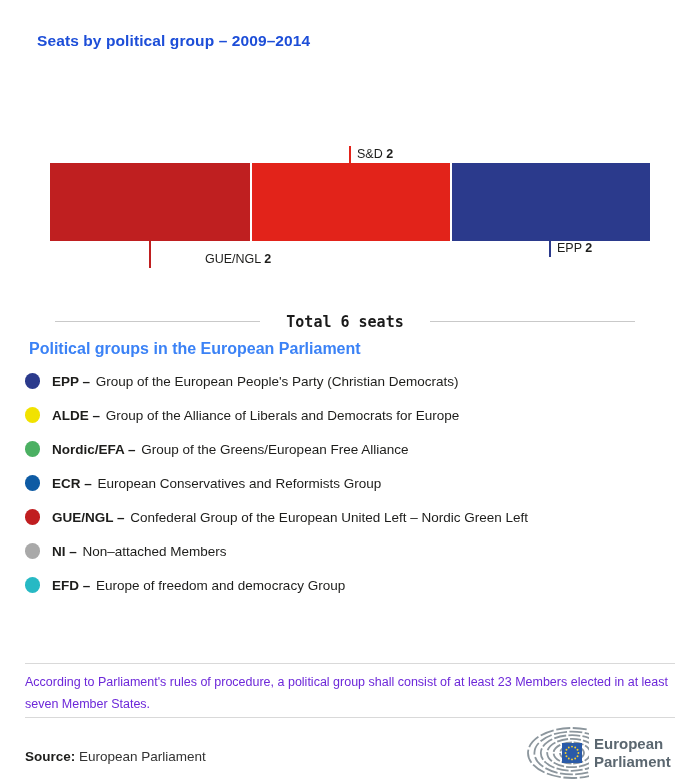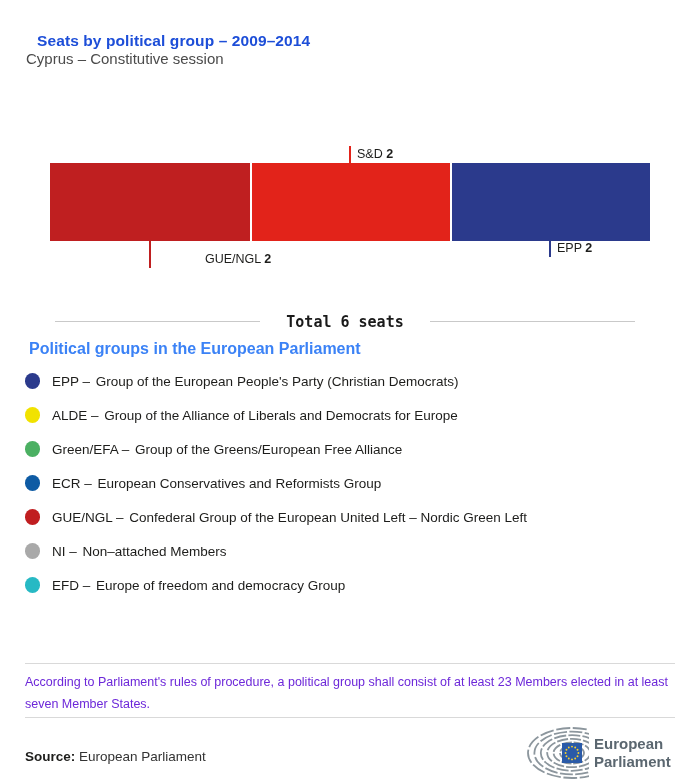--- a/index.html
+++ b/index.html
@@ -43,21 +43,21 @@
     position: absolute; left: 29px; top: 340px; margin: 0;
     font-size: 16px; font-weight: 700; color: #3b82f6;
   }
   .legend { position: absolute; left: 25px; top: 364px; width: 660px; }
   .lrow { height: 34px; display: flex; align-items: center; }
   .dot {
     width: 15px; height: 15.5px; border-radius: 50%; flex: 0 0 15px;
     margin-right: 12px;
   }
   .ltext { font-size: 13.5px; color: #1d1d1b; white-space: nowrap; }
-  .ltext b { font-weight: 400; margin-right: 2px; }
+  .ltext b { font-weight: 700; margin-right: 2px; }
 
   .hrule { position: absolute; left: 25px; width: 650px; height: 1px; background: #d9d9d9; }
   .rule-top { top: 663px; }
   .rule-bottom { top: 717px; }
 
   .footnote {
     position: absolute; left: 25px; top: 671px; width: 660px; margin: 0;
     font-size: 12.5px; line-height: 22px; color: #6d28d9;
   }
 
@@ -68,21 +68,20 @@
   .source b { font-weight: 700; color: #1d1d1b; }
 
   .logo { position: absolute; left: 523px; top: 724px; }
 </style>
 </head>
 <body>
 
 <div class="page">
 
   <h1 class="title">Seats by political group – 2009–2014</h1>
-  <h2 class="subtitle">Cyprus – Constitutive session</h2>
 
   <div class="chart">
     <div class="bar-track">
         <div class="seg" style="left: 0px; width: 200px; background: rgb(191, 31, 32);"></div>
         <div class="seg" style="left: 200px; width: 200px; background: rgb(226, 35, 26); border-left: 2px solid rgb(255, 255, 255);"></div>
         <div class="seg" style="left: 400px; width: 200px; background: rgb(43, 58, 140); border-left: 2px solid rgb(255, 255, 255);"></div>
       </div>
     <div>
         <div class="tick" style="left: 149px; background: rgb(191, 31, 32); top: 241px; height: 27px;"></div>
         <div class="callout-label" style="left: 157px; top: 252px; margin-left: 48px;"><span>GUE/NGL </span><b>2</b></div>
@@ -104,21 +103,21 @@
       <div class="lrow">
         <span class="dot" style="background: rgb(43, 58, 140);"></span>
         <span class="ltext"><b>EPP –</b><span> Group of the European People's Party (Christian Democrats)</span></span>
       </div>
       <div class="lrow">
         <span class="dot" style="background: rgb(241, 226, 0);"></span>
         <span class="ltext"><b>ALDE –</b><span> Group of the Alliance of Liberals and Democrats for Europe</span></span>
       </div>
       <div class="lrow">
         <span class="dot" style="background: rgb(75, 176, 98);"></span>
-        <span class="ltext"><b>Green/EFA –</b><span> Group of the Greens/European Free Alliance</span></span>
+        <span class="ltext"><b>Nordic/EFA –</b><span> Group of the Greens/European Free Alliance</span></span>
       </div>
       <div class="lrow">
         <span class="dot" style="background: rgb(14, 91, 164);"></span>
         <span class="ltext"><b>ECR –</b><span> European Conservatives and Reformists Group</span></span>
       </div>
       <div class="lrow">
         <span class="dot" style="background: rgb(192, 30, 32);"></span>
         <span class="ltext"><b>GUE/NGL –</b><span> Confederal Group of the European United Left – Nordic Green Left</span></span>
       </div>
       <div class="lrow">

